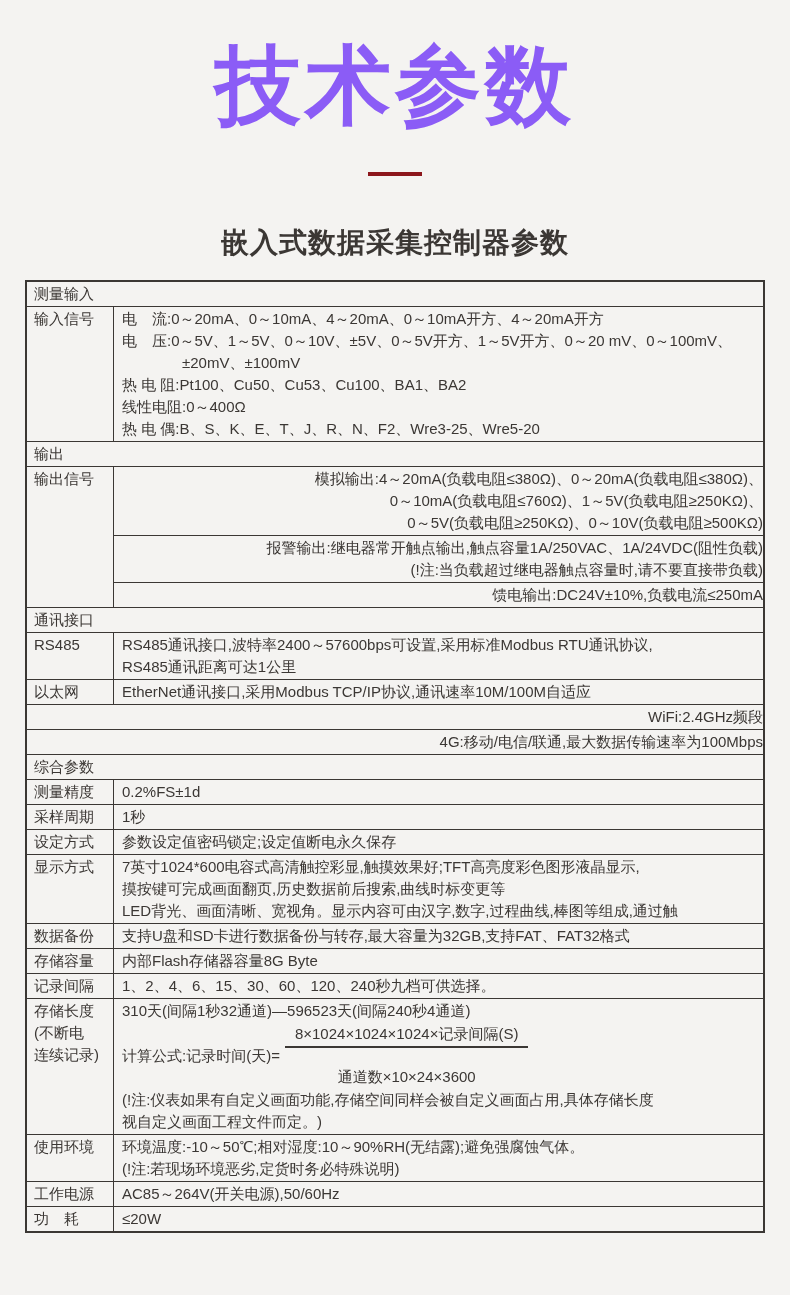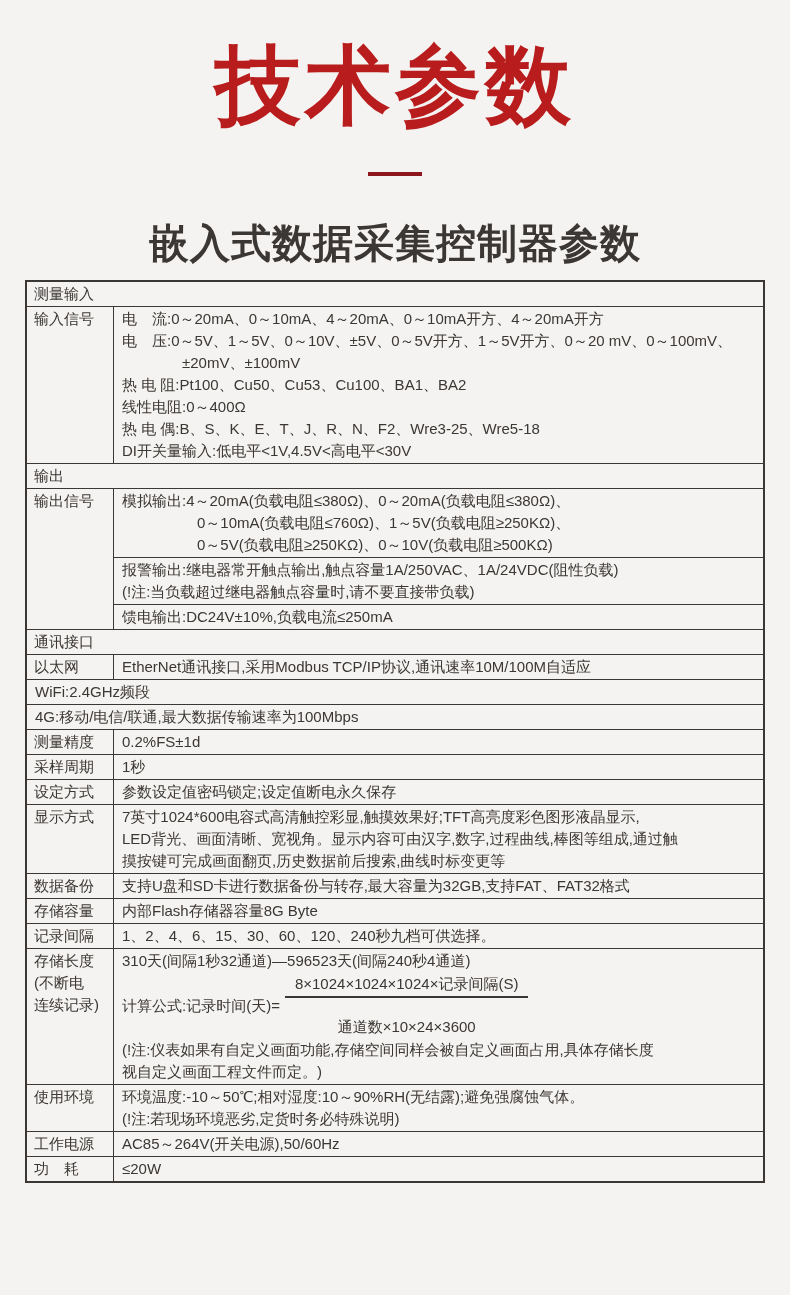--- a/index.html
+++ b/index.html
@@ -11,29 +11,29 @@
     font-family: "Liberation Sans", sans-serif;
     overflow: hidden;
   }
   .header { text-align: center; padding-top: 42px; }
   .page-title {
     margin: 0;
     font-size: 86px;
     line-height: 1;
     font-weight: 900;
     letter-spacing: 4px;
-    color: #b91c1c;
+    color: #8b5cf6;
   }
   .title-divider {
     width: 54px; height: 4px;
     margin: 44px auto 0;
   }
   .page-subtitle {
     margin: 52px 0 22px;
-    font-size: 40px;
+    font-size: 28px;
     line-height: 30px;
     font-weight: 600;
     letter-spacing: 1px;
     color: #3b3734;
   }
   .spec-table {
     width: 740px;
     margin: 0 auto;
     border: 2.5px solid #3b3734;
     font-size: 15px;
@@ -50,21 +50,21 @@
     border-right: 1.5px solid #3b3734;
     padding: 1px 2px 1px 7px;
     min-width: 0;
   }
   .value {
     flex: 1 1 auto;
     min-width: 0;
     overflow: hidden;
     padding: 1px 0 1px 8px;
   }
-  .value.subs { padding: 0; }
+  .value.subs { padding: 0; text-align: right; }
   .subrow { padding: 1px 0 1px 8px; border-top: 1.5px solid #3b3734; }
   .subrow:first-child { border-top: 0; }
   .ln { line-height: 22px; white-space: nowrap; }
   .label .ln { white-space: nowrap; }
   .formula { display: flex; align-items: center; line-height: 22px; margin: 1px 0; white-space: nowrap; }
   .frac { display: inline-flex; flex-direction: column; text-align: center; margin-left: 5px; }
   .f-num { border-bottom: 2px solid #3b3734; padding: 0 10px 1px; line-height: 22px; white-space: nowrap; }
   .f-den { padding-top: 18px; line-height: 22px; white-space: nowrap; }
 </style>
 </head>
@@ -83,22 +83,21 @@
   <div class="row">
     <div class="cell label">
       <div class="ln">输入信号</div>
     </div>
     <div class="cell value">
       <div class="ln">电　流:0～20mA、0～10mA、4～20mA、0～10mA开方、4～20mA开方</div>
       <div class="ln">电　压:0～5V、1～5V、0～10V、±5V、0～5V开方、1～5V开方、0～20 mV、0～100mV、</div>
       <div class="ln">　　　　±20mV、±100mV</div>
       <div class="ln">热 电 阻:Pt100、Cu50、Cu53、Cu100、BA1、BA2</div>
       <div class="ln">线性电阻:0～400Ω</div>
-      <div class="ln">热 电 偶:B、S、K、E、T、J、R、N、F2、Wre3-25、Wre5-18</div>
-      <div class="ln">DI开关量输入:低电平&lt;1V,4.5V&lt;高电平&lt;30V</div>
+      <div class="ln">热 电 偶:B、S、K、E、T、J、R、N、F2、Wre3-25、Wre5-20</div>
     </div>
   </div>
 
   <div class="row section">输出</div>
 
   <div class="row">
     <div class="cell label">
       <div class="ln">输出信号</div>
     </div>
     <div class="cell value subs">
@@ -112,20 +111,29 @@
         <div class="ln">(!注:当负载超过继电器触点容量时,请不要直接带负载)</div>
       </div>
       <div class="subrow">
         <div class="ln">馈电输出:DC24V±10%,负载电流≤250mA</div>
       </div>
     </div>
   </div>
 
   <div class="row section">通讯接口</div>
 
+  <div class="row">
+    <div class="cell label">
+      <div class="ln">RS485</div>
+    </div>
+    <div class="cell value">
+      <div class="ln">RS485通讯接口,波特率2400～57600bps可设置,采用标准Modbus RTU通讯协议,</div>
+      <div class="ln">RS485通讯距离可达1公里</div>
+    </div>
+  </div>
 
   <div class="row">
     <div class="cell label">
       <div class="ln">以太网</div>
     </div>
     <div class="cell value">
       <div class="ln">EtherNet通讯接口,采用Modbus TCP/IP协议,通讯速率10M/100M自适应</div>
     </div>
   </div>
 
@@ -133,20 +141,21 @@
     <div class="cell value subs">
       <div class="subrow">
         <div class="ln">WiFi:2.4GHz频段</div>
       </div>
       <div class="subrow">
         <div class="ln">4G:移动/电信/联通,最大数据传输速率为100Mbps</div>
       </div>
     </div>
   </div>
 
+  <div class="row section">综合参数</div>
 
   <div class="row">
     <div class="cell label">
       <div class="ln">测量精度</div>
     </div>
     <div class="cell value">
       <div class="ln">0.2%FS±1d</div>
     </div>
   </div>
 
@@ -167,22 +176,22 @@
       <div class="ln">参数设定值密码锁定;设定值断电永久保存</div>
     </div>
   </div>
 
   <div class="row">
     <div class="cell label">
       <div class="ln">显示方式</div>
     </div>
     <div class="cell value">
       <div class="ln">7英寸1024*600电容式高清触控彩显,触摸效果好;TFT高亮度彩色图形液晶显示,</div>
+      <div class="ln">摸按键可完成画面翻页,历史数据前后搜索,曲线时标变更等</div>
       <div class="ln">LED背光、画面清晰、宽视角。显示内容可由汉字,数字,过程曲线,棒图等组成,通过触</div>
-      <div class="ln">摸按键可完成画面翻页,历史数据前后搜索,曲线时标变更等</div>
     </div>
   </div>
 
   <div class="row">
     <div class="cell label">
       <div class="ln">数据备份</div>
     </div>
     <div class="cell value">
       <div class="ln">支持U盘和SD卡进行数据备份与转存,最大容量为32GB,支持FAT、FAT32格式</div>
     </div>

